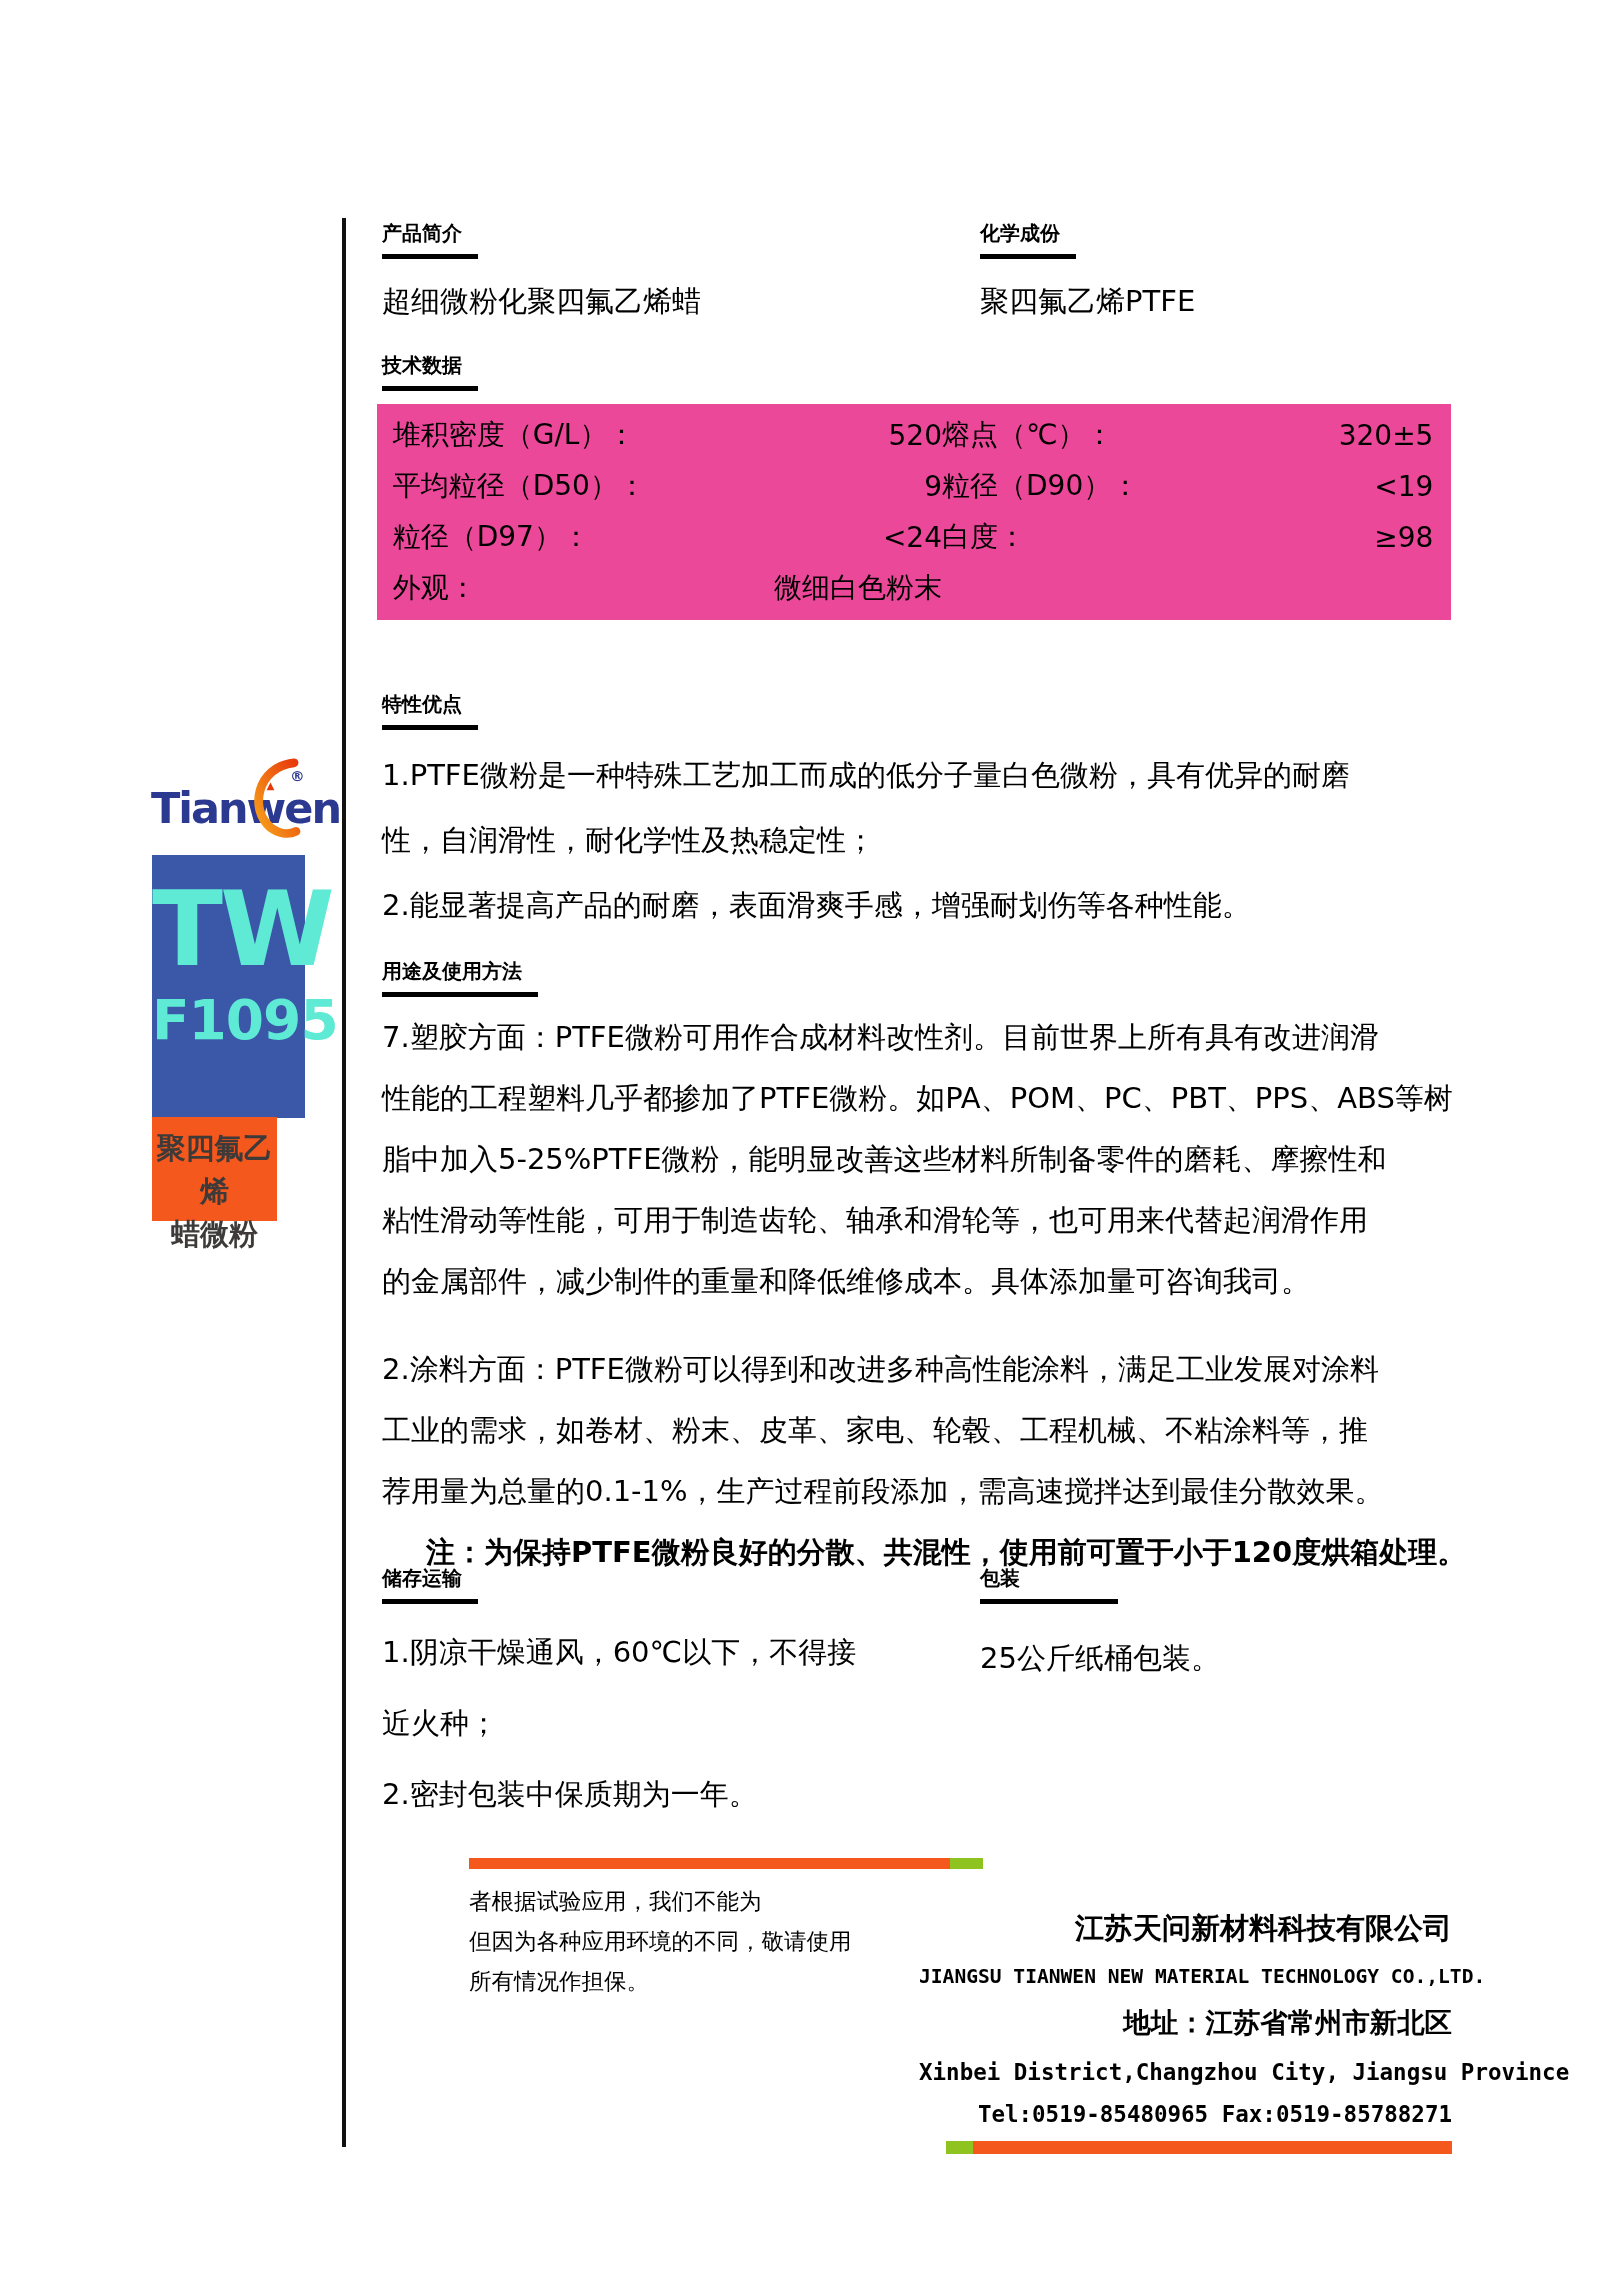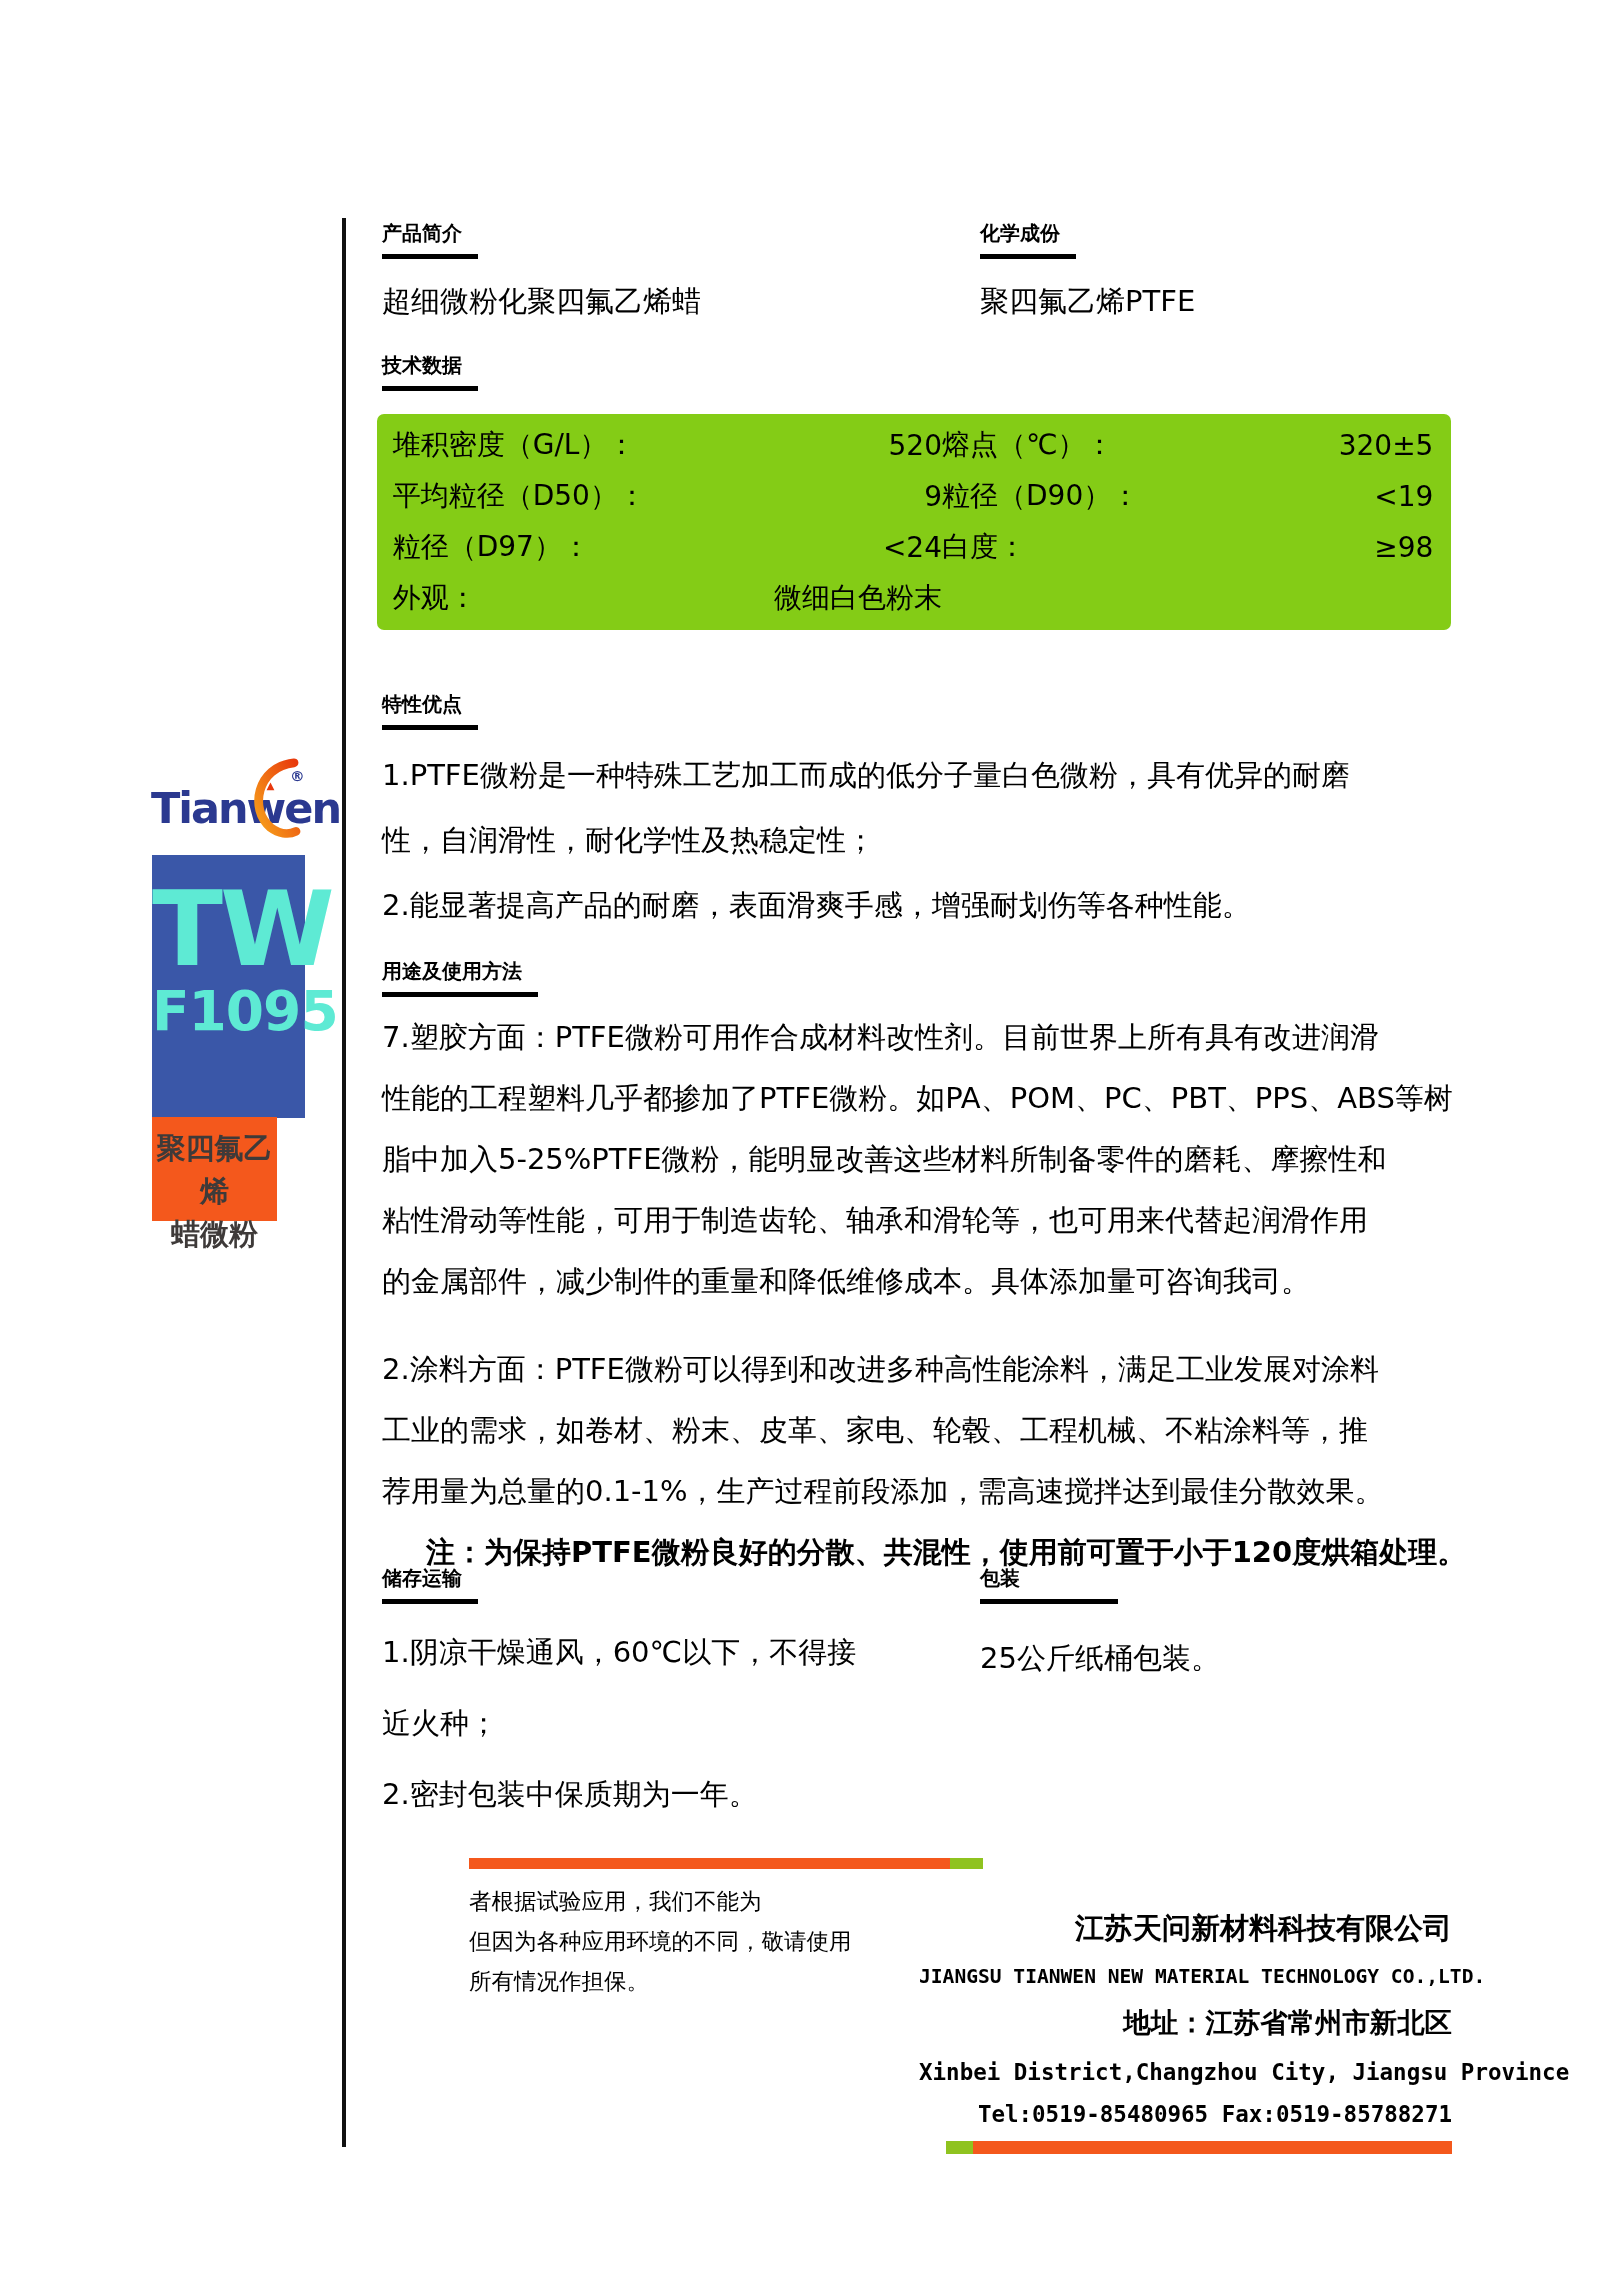--- a/index.html
+++ b/index.html
@@ -9,34 +9,34 @@
   
   .vline{position:absolute;left:342px;top:218px;width:3.9px;height:1929px;background:#111;}
 
   
   .logo{position:absolute;left:147px;top:757px;width:167px;height:94px;}
   .logo-text{position:absolute;left:3.9px;top:25.5px;font-size:43px;font-weight:800;letter-spacing:-2px;color:#2B3990;}
   .logo-swoosh{position:absolute;left:90px;top:-3.9px;width:65px;height:98px;}
   .reg{position:absolute;left:143px;top:9.8px;font-size:14.7px;color:#2B3990;font-weight:700;}
   .codebox{position:absolute;left:152px;top:855px;width:153px;height:263px;background:#3A57A8;text-align:center;color:#5eead4;}
   .code-tw{font-size:104px;font-weight:800;letter-spacing:-2.9px;line-height:1;margin-top:21.6px;}
-  .code-num{font-size:55px;font-weight:700;letter-spacing:-1px;line-height:1;margin-top:3px;}
+  .code-num{font-size:55px;font-weight:700;letter-spacing:-1px;line-height:1;margin-top:12px;}
   .labelbox{position:absolute;left:152px;top:1117px;width:125px;height:104px;background:#F4581C;color:#3E3A39;
             font-size:29px;font-weight:700;text-align:center;line-height:43px;padding-top:9.8px;box-sizing:border-box;}
 
   
   .h{display:inline-block;margin:0;font-size:20px;font-weight:700;line-height:1.15;
      border-bottom:5.9px solid #000;padding:0 15.7px 7.8px 0;font-family:Liberation Mono, monospace;}
   .h.pad-lg{padding-right:98px;}
 
   .sec{position:absolute;}
   .body-line{margin:0;font-size:29px;line-height:61px;white-space:nowrap;}
 
   
-  .table{position:absolute;left:377px;top:414px;width:1074px;background:#84cc16;padding:5.9px 0;box-sizing:border-box;border-radius:7px;}
+  .table{position:absolute;left:377px;top:404px;width:1074px;background:#ec4899;padding:5.9px 0;box-sizing:border-box;}
   .trow{display:flex;height:51px;align-items:center;font-size:28px;}
   .half{display:flex;align-items:center;box-sizing:border-box;}
   .half.l{width:565px;padding-left:15.7px;}
   .half.r{flex:1;padding-right:17.6px;}
   .tl{white-space:nowrap;}
   .tv{flex:1;text-align:right;white-space:nowrap;}
 
   .lines .body-line{line-height:65px;}
   .usage-lines .body-line{line-height:61px;}
   .note-line{font-weight:700;margin-left:44px;}

